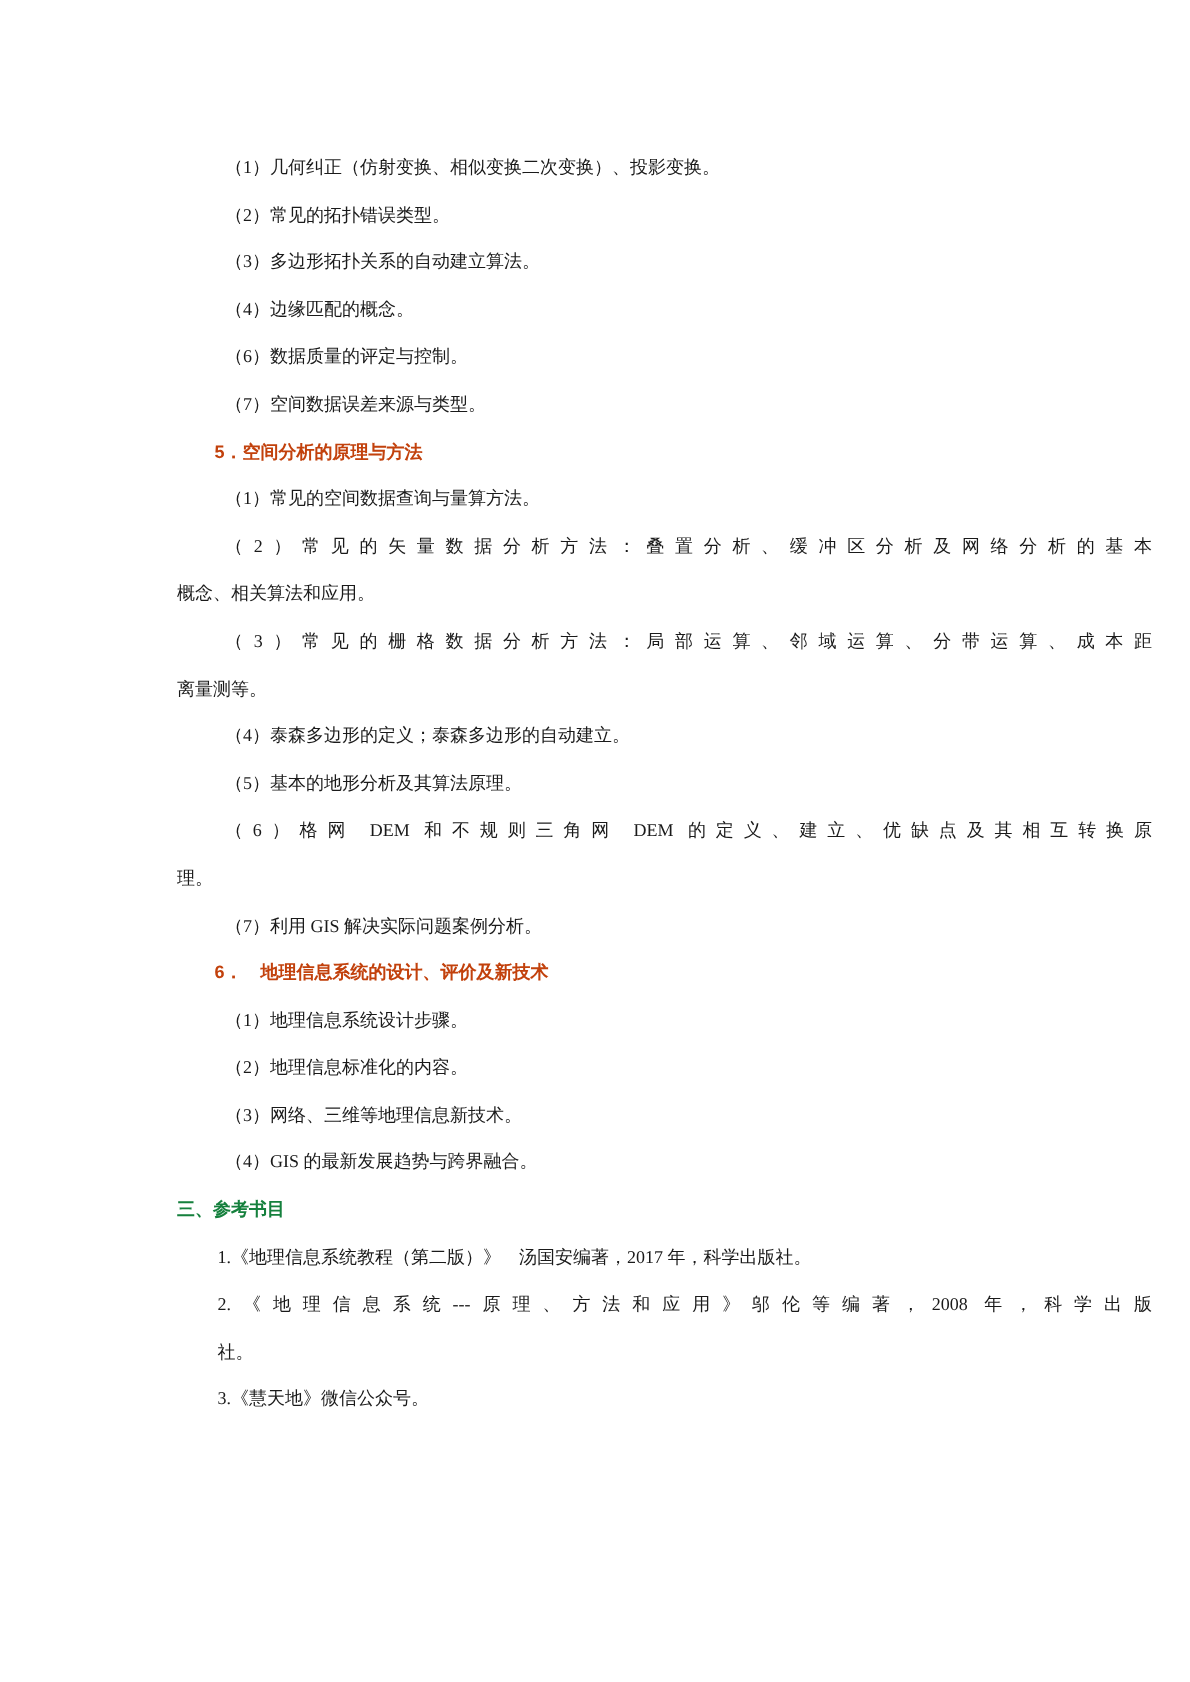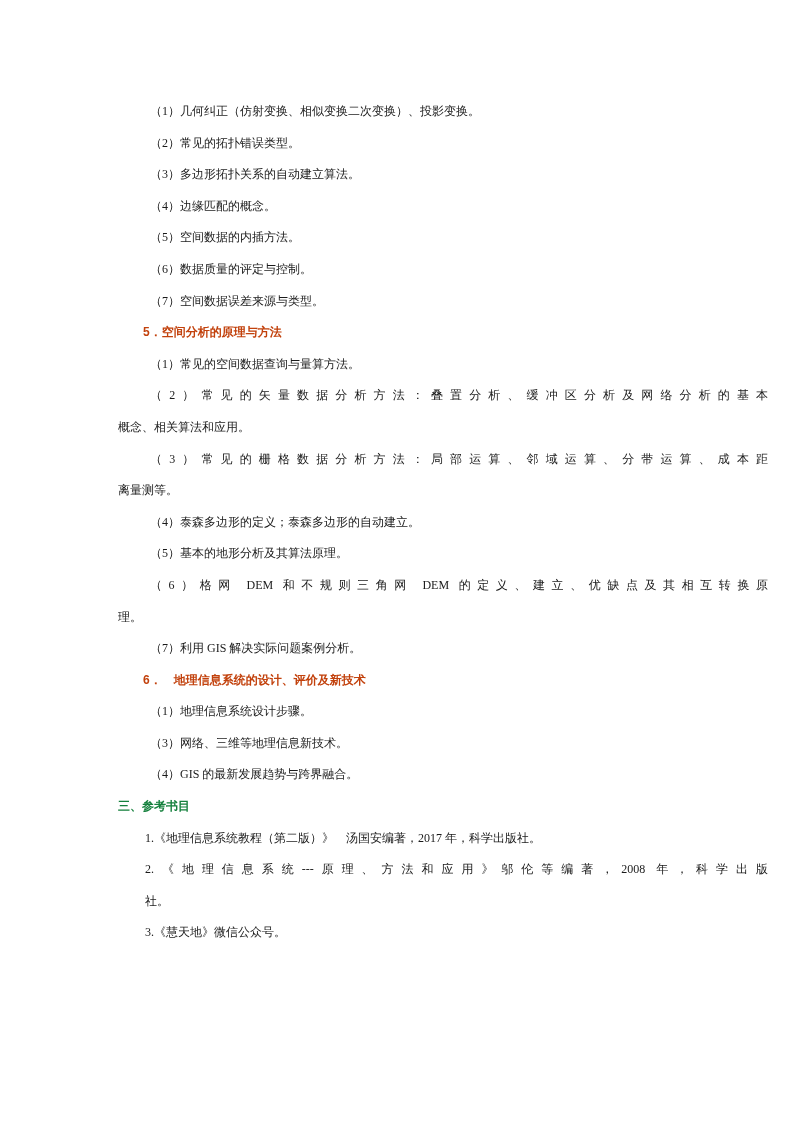--- a/index.html
+++ b/index.html
@@ -52,40 +52,40 @@
 </head>
 <body>
 
 <div class="page">
   <div class="content">
 
     <div class="l ind">（1）几何纠正（仿射变换、相似变换二次变换）、投影变换。</div>
     <div class="l ind">（2）常见的拓扑错误类型。</div>
     <div class="l ind">（3）多边形拓扑关系的自动建立算法。</div>
     <div class="l ind">（4）边缘匹配的概念。</div>
-    <div class="l ind">（5）空间数据的内插方法。</div>
     <div class="l ind">（6）数据质量的评定与控制。</div>
     <div class="l ind">（7）空间数据误差来源与类型。</div>
 
     <div class="l hd">5．空间分析的原理与方法</div>
 
     <div class="l ind">（1）常见的空间数据查询与量算方法。</div>
     <div class="l ind fill">（2）常见的矢量数据分析方法：叠置分析、缓冲区分析及网络分析的基本</div>
     <div class="l">概念、相关算法和应用。</div>
     <div class="l ind fill">（3）常见的栅格数据分析方法：局部运算、邻域运算、分带运算、成本距</div>
     <div class="l">离量测等。</div>
     <div class="l ind">（4）泰森多边形的定义；泰森多边形的自动建立。</div>
     <div class="l ind">（5）基本的地形分析及其算法原理。</div>
     <div class="l ind fill">（6）格网 DEM 和不规则三角网 DEM 的定义、建立、优缺点及其相互转换原</div>
     <div class="l">理。</div>
     <div class="l ind">（7）利用 GIS 解决实际问题案例分析。</div>
 
     <div class="l hd">6．　地理信息系统的设计、评价及新技术</div>
 
     <div class="l ind">（1）地理信息系统设计步骤。</div>
+    <div class="l ind">（2）地理信息标准化的内容。</div>
     <div class="l ind">（3）网络、三维等地理信息新技术。</div>
     <div class="l ind">（4）GIS 的最新发展趋势与跨界融合。</div>
 
     <div class="l hd0">三、参考书目</div>
 
     <div class="l ref">1.《地理信息系统教程（第二版）》　汤国安编著，2017 年，科学出版社。</div>
     <div class="l ref fill">2.《地理信息系统---原理、方法和应用》邬伦等编著，2008 年，科学出版</div>
     <div class="l ref">社。</div>
     <div class="l ref">3.《慧天地》微信公众号。</div>
 

